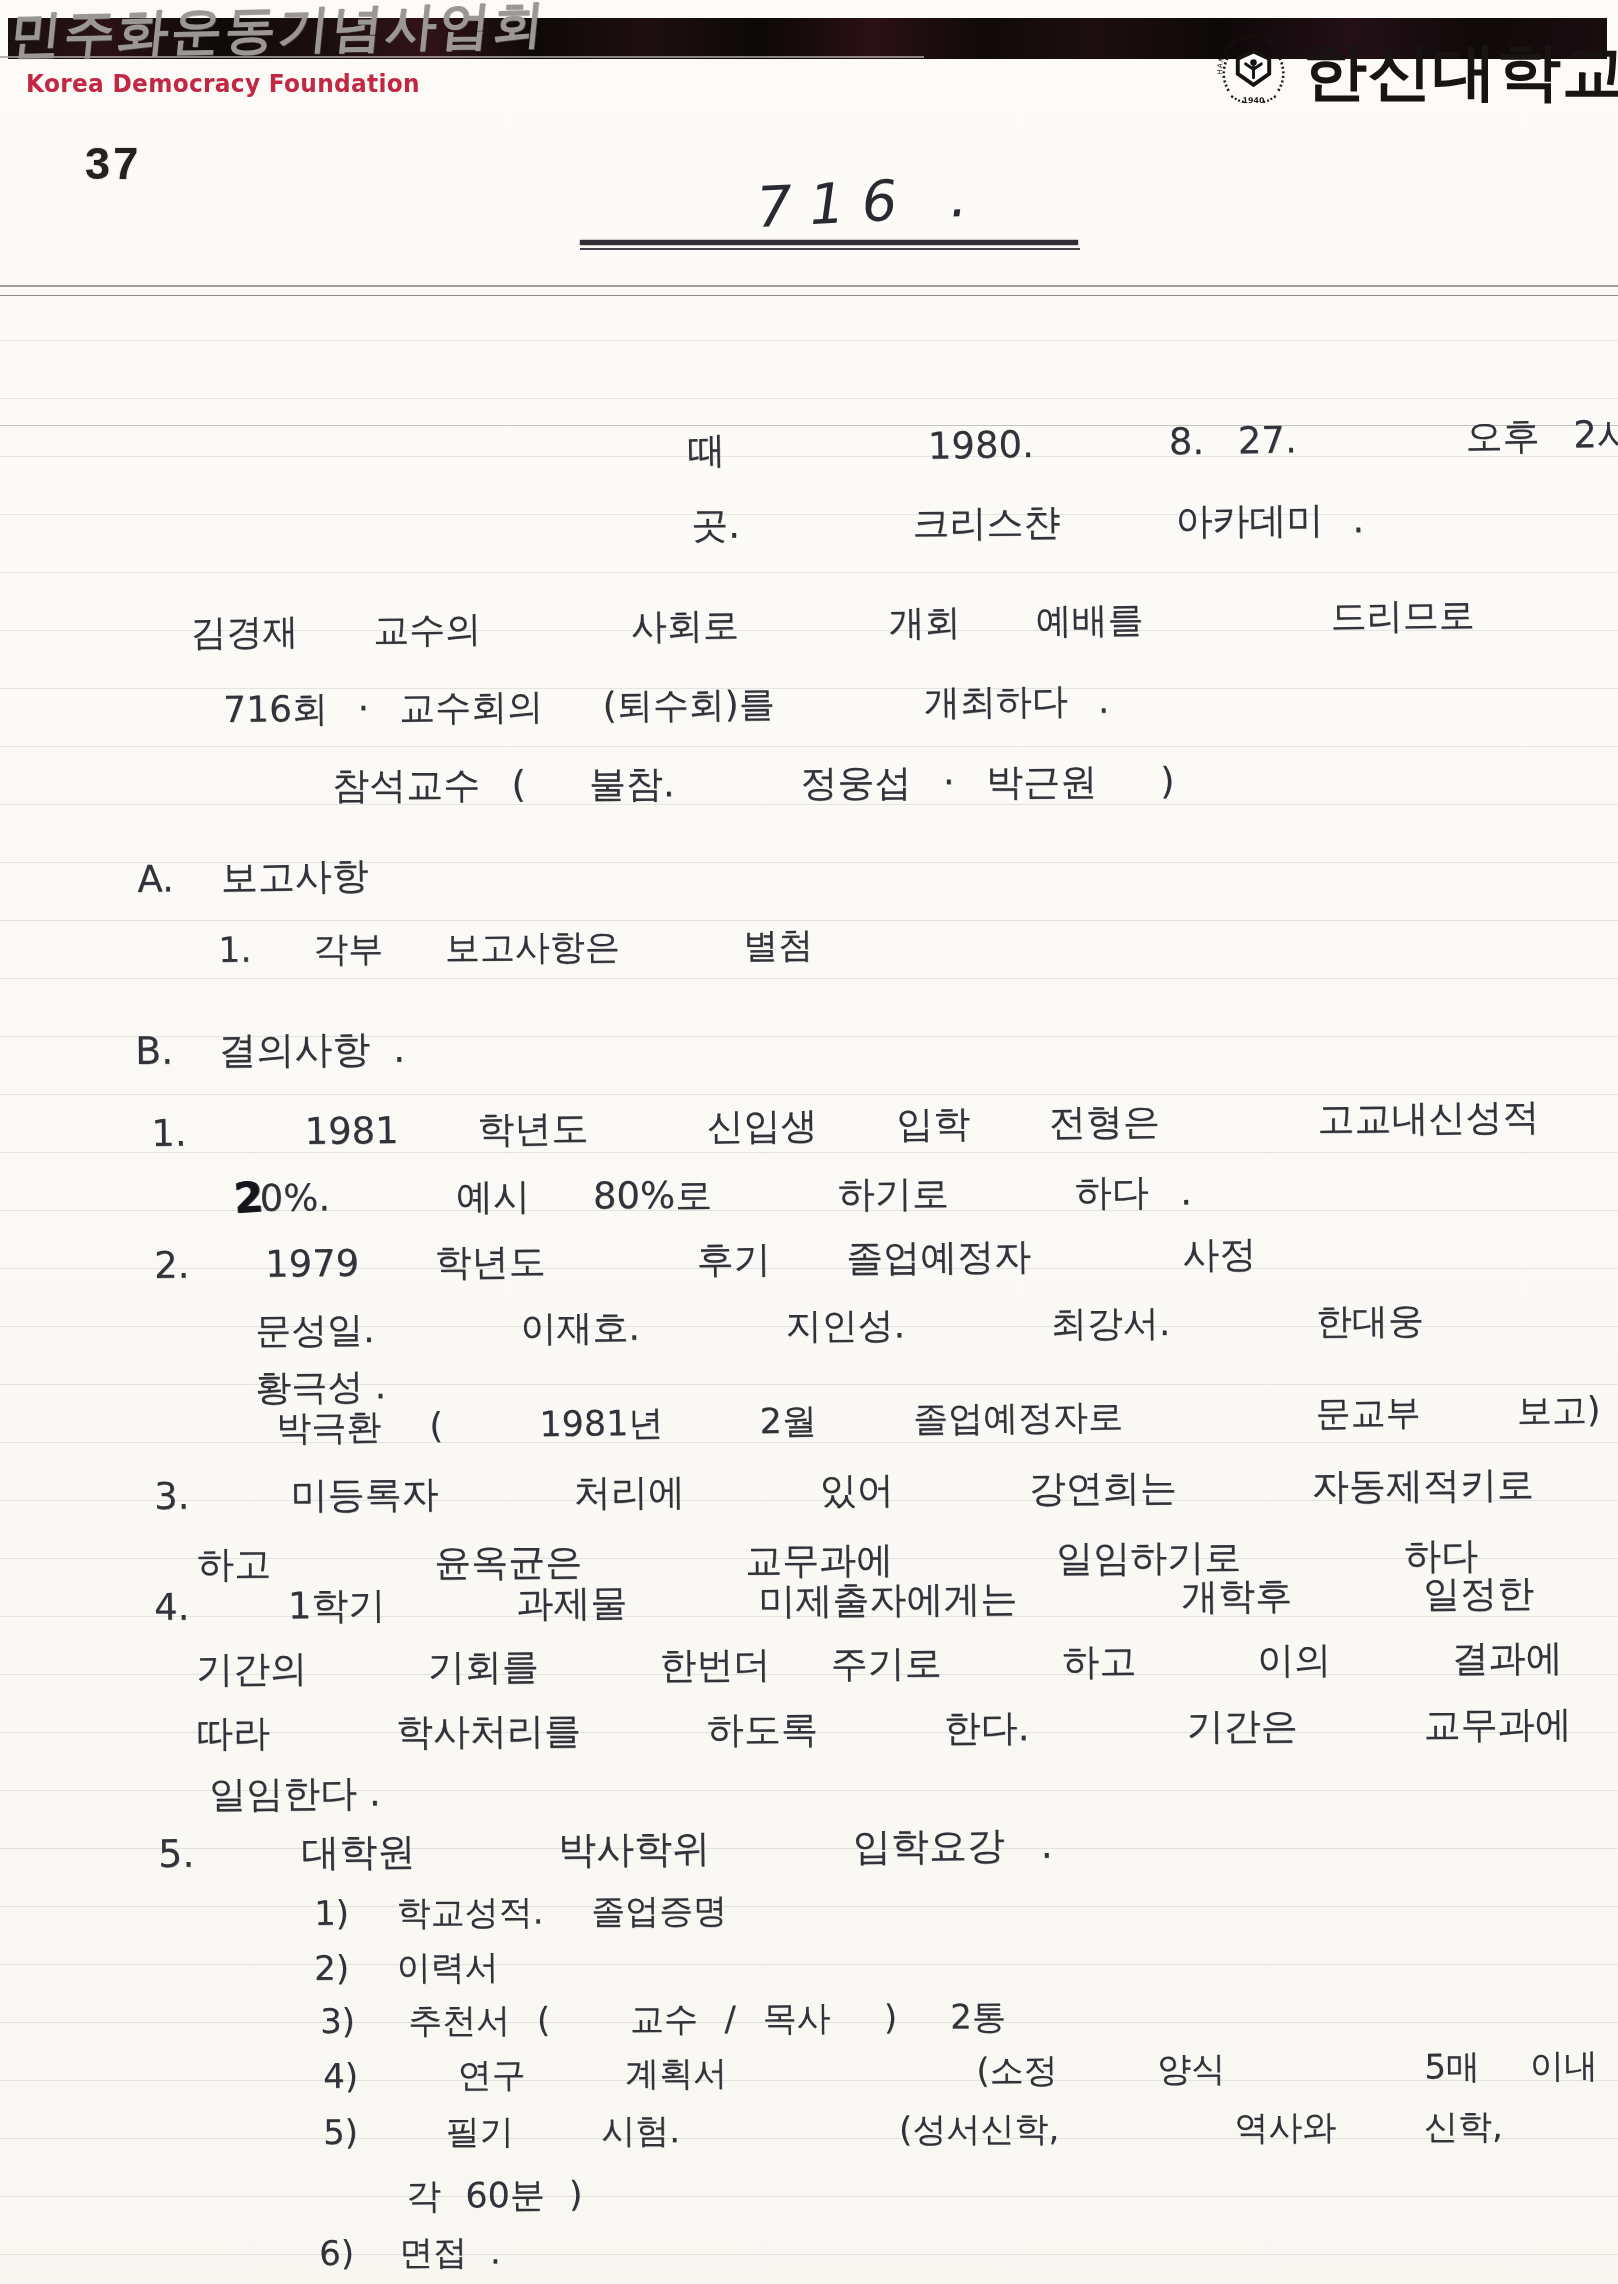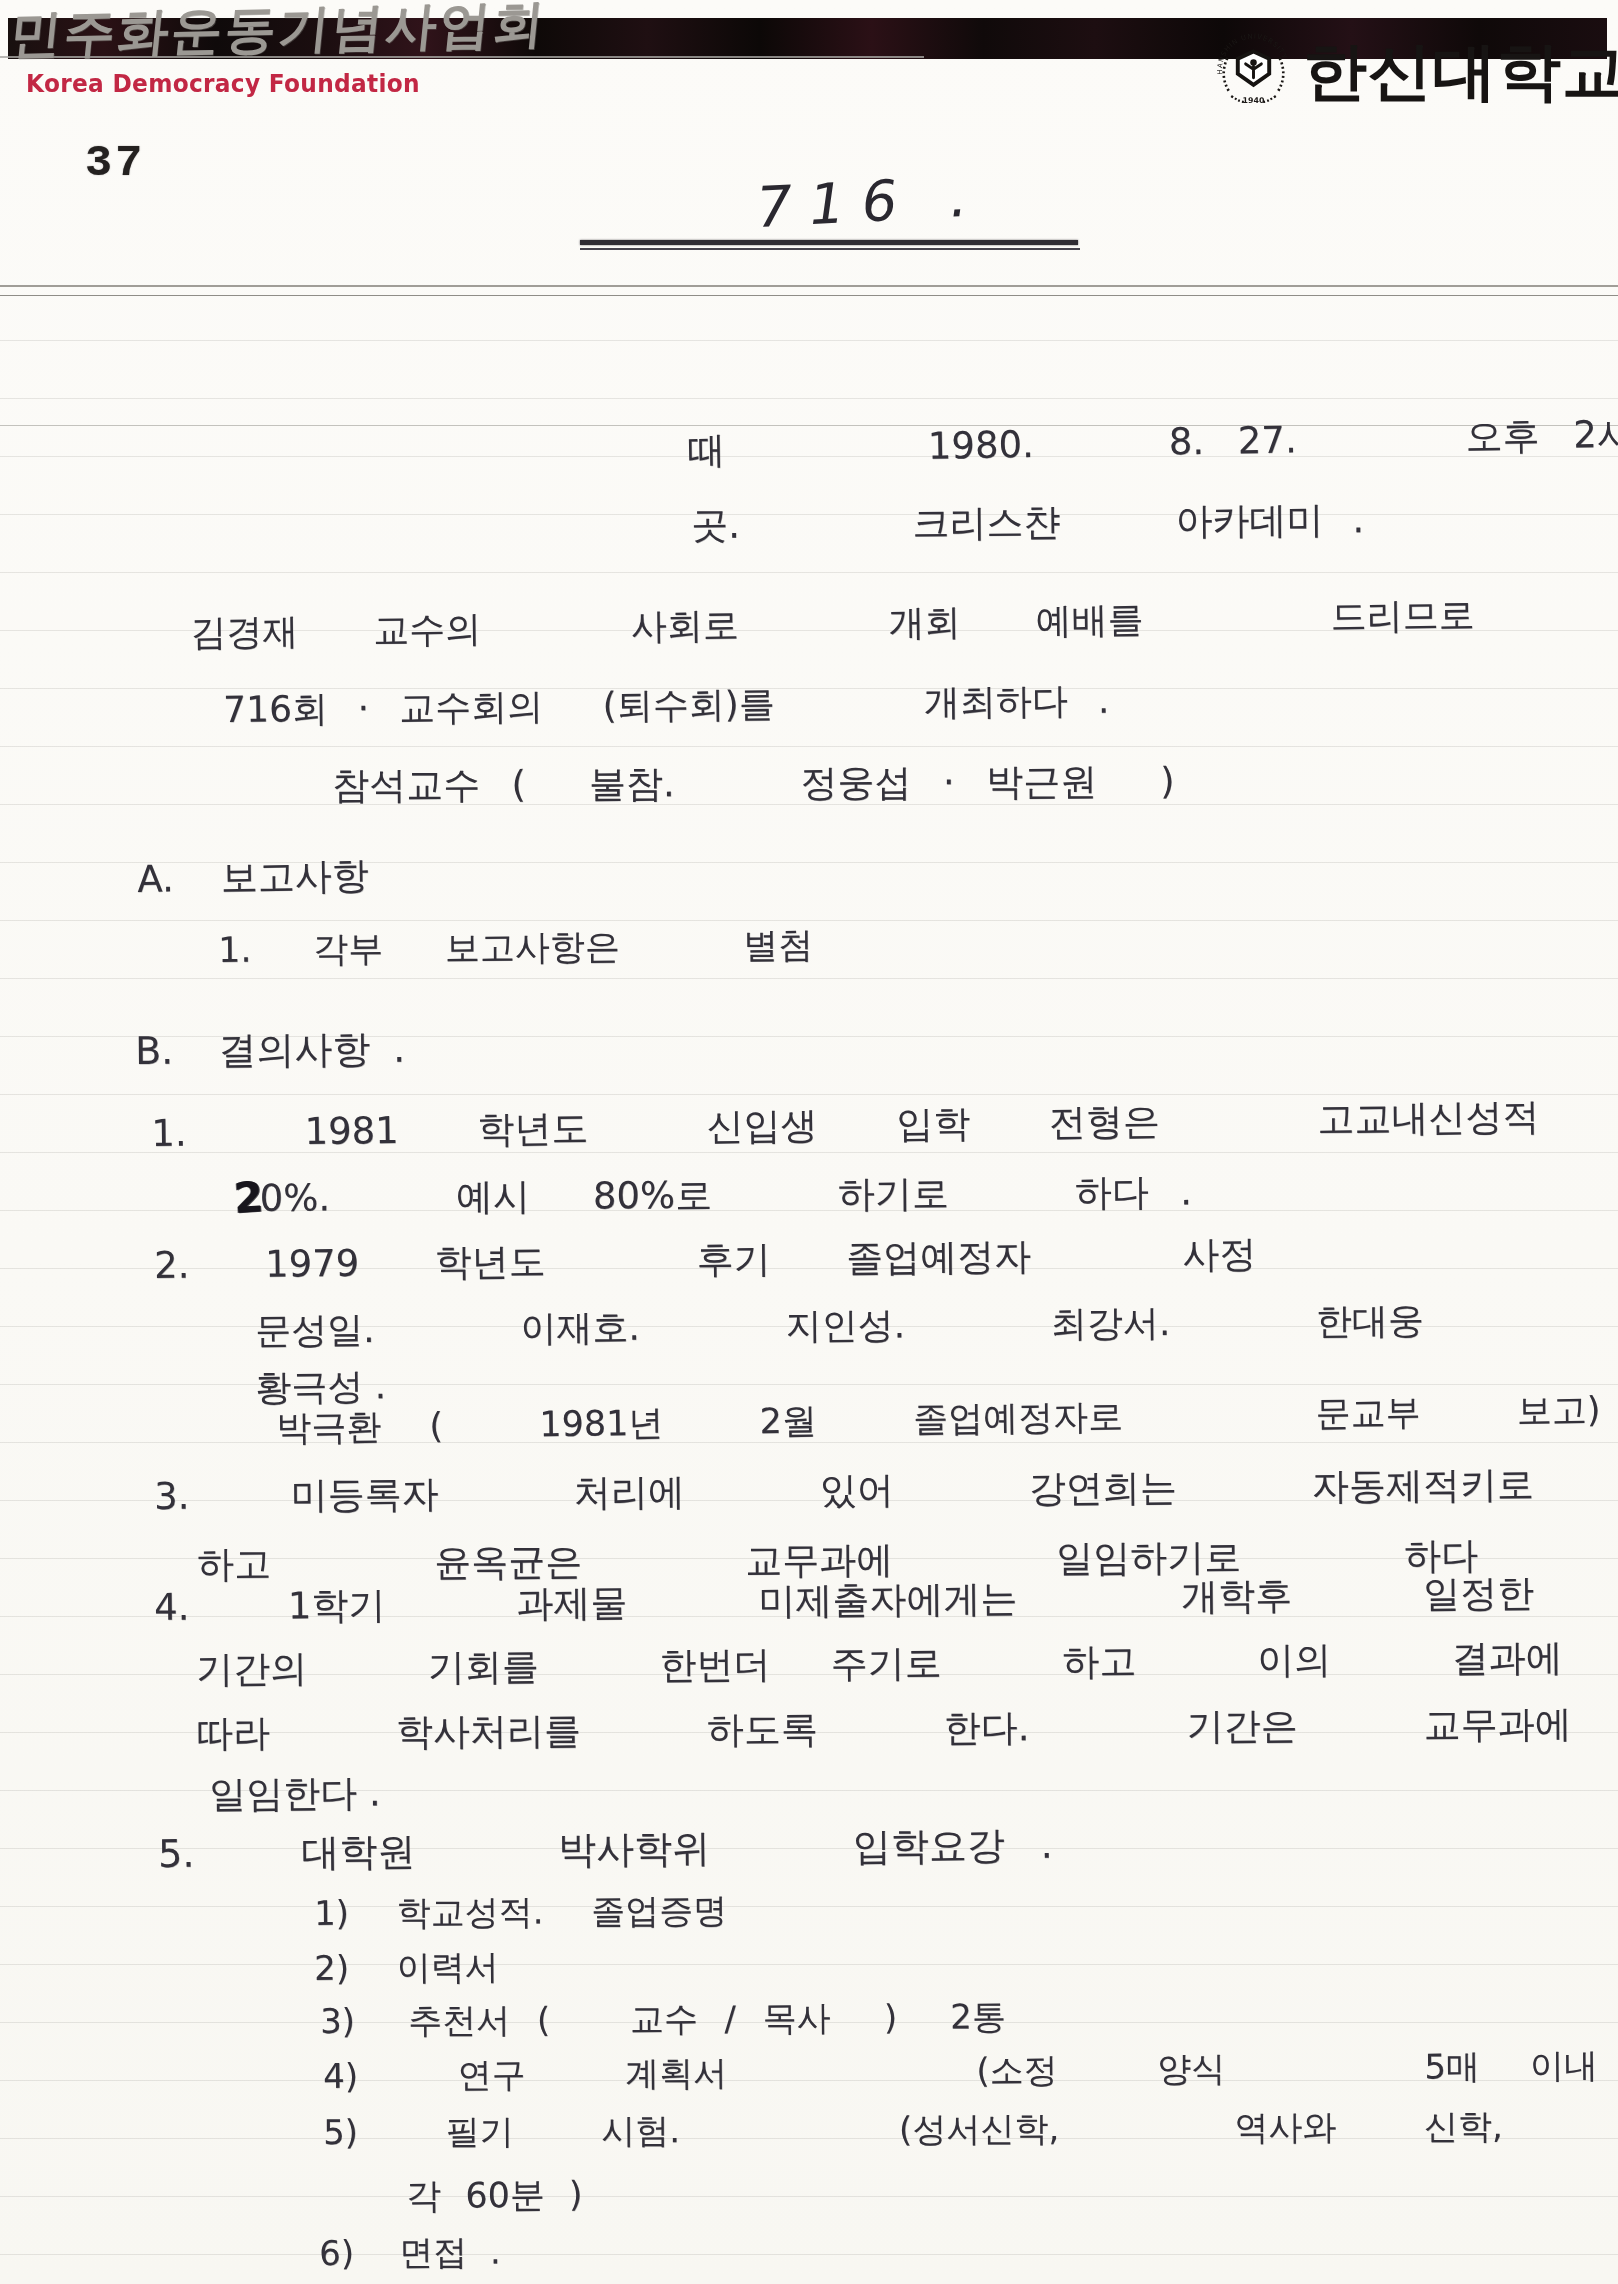--- a/index.html
+++ b/index.html
@@ -29,21 +29,21 @@
   }
   .emblem{position:absolute;left:1209px;top:23.6px;width:89px;height:89px;z-index:4;}
   .univ-name{
     position:absolute;left:1303px;top:29px;z-index:4;
     font-size:64px;font-weight:900;color:#171413;letter-spacing:0.7px;white-space:pre;
     transform:scaleY(.98);transform-origin:left top;
   }
   
   .page-number{
     position:absolute;left:85px;top:138px;
-    font-family:Liberation Mono, monospace;
+    font-family:Liberation Sans, sans-serif;
     font-size:45px;font-weight:700;color:#242120;letter-spacing:3.3px;
     text-shadow:0 0 1.3px rgba(36,33,32,.55);white-space:pre;
   }
   .doc-title{
     position:absolute;left:755px;top:175px;
     font-size:56px;color:#2a2830;letter-spacing:17px;white-space:pre;
     transform:rotate(-3deg);transform-origin:left top;font-style:italic;
   }
   .title-underline-a{position:absolute;left:580px;top:240px;width:498px;height:4.6px;background:#2f2c33;box-shadow:0 0 2px rgba(47,44,51,.8);}
   .title-underline-b{position:absolute;left:580px;top:248px;width:500px;height:2px;background:#45424c;}

